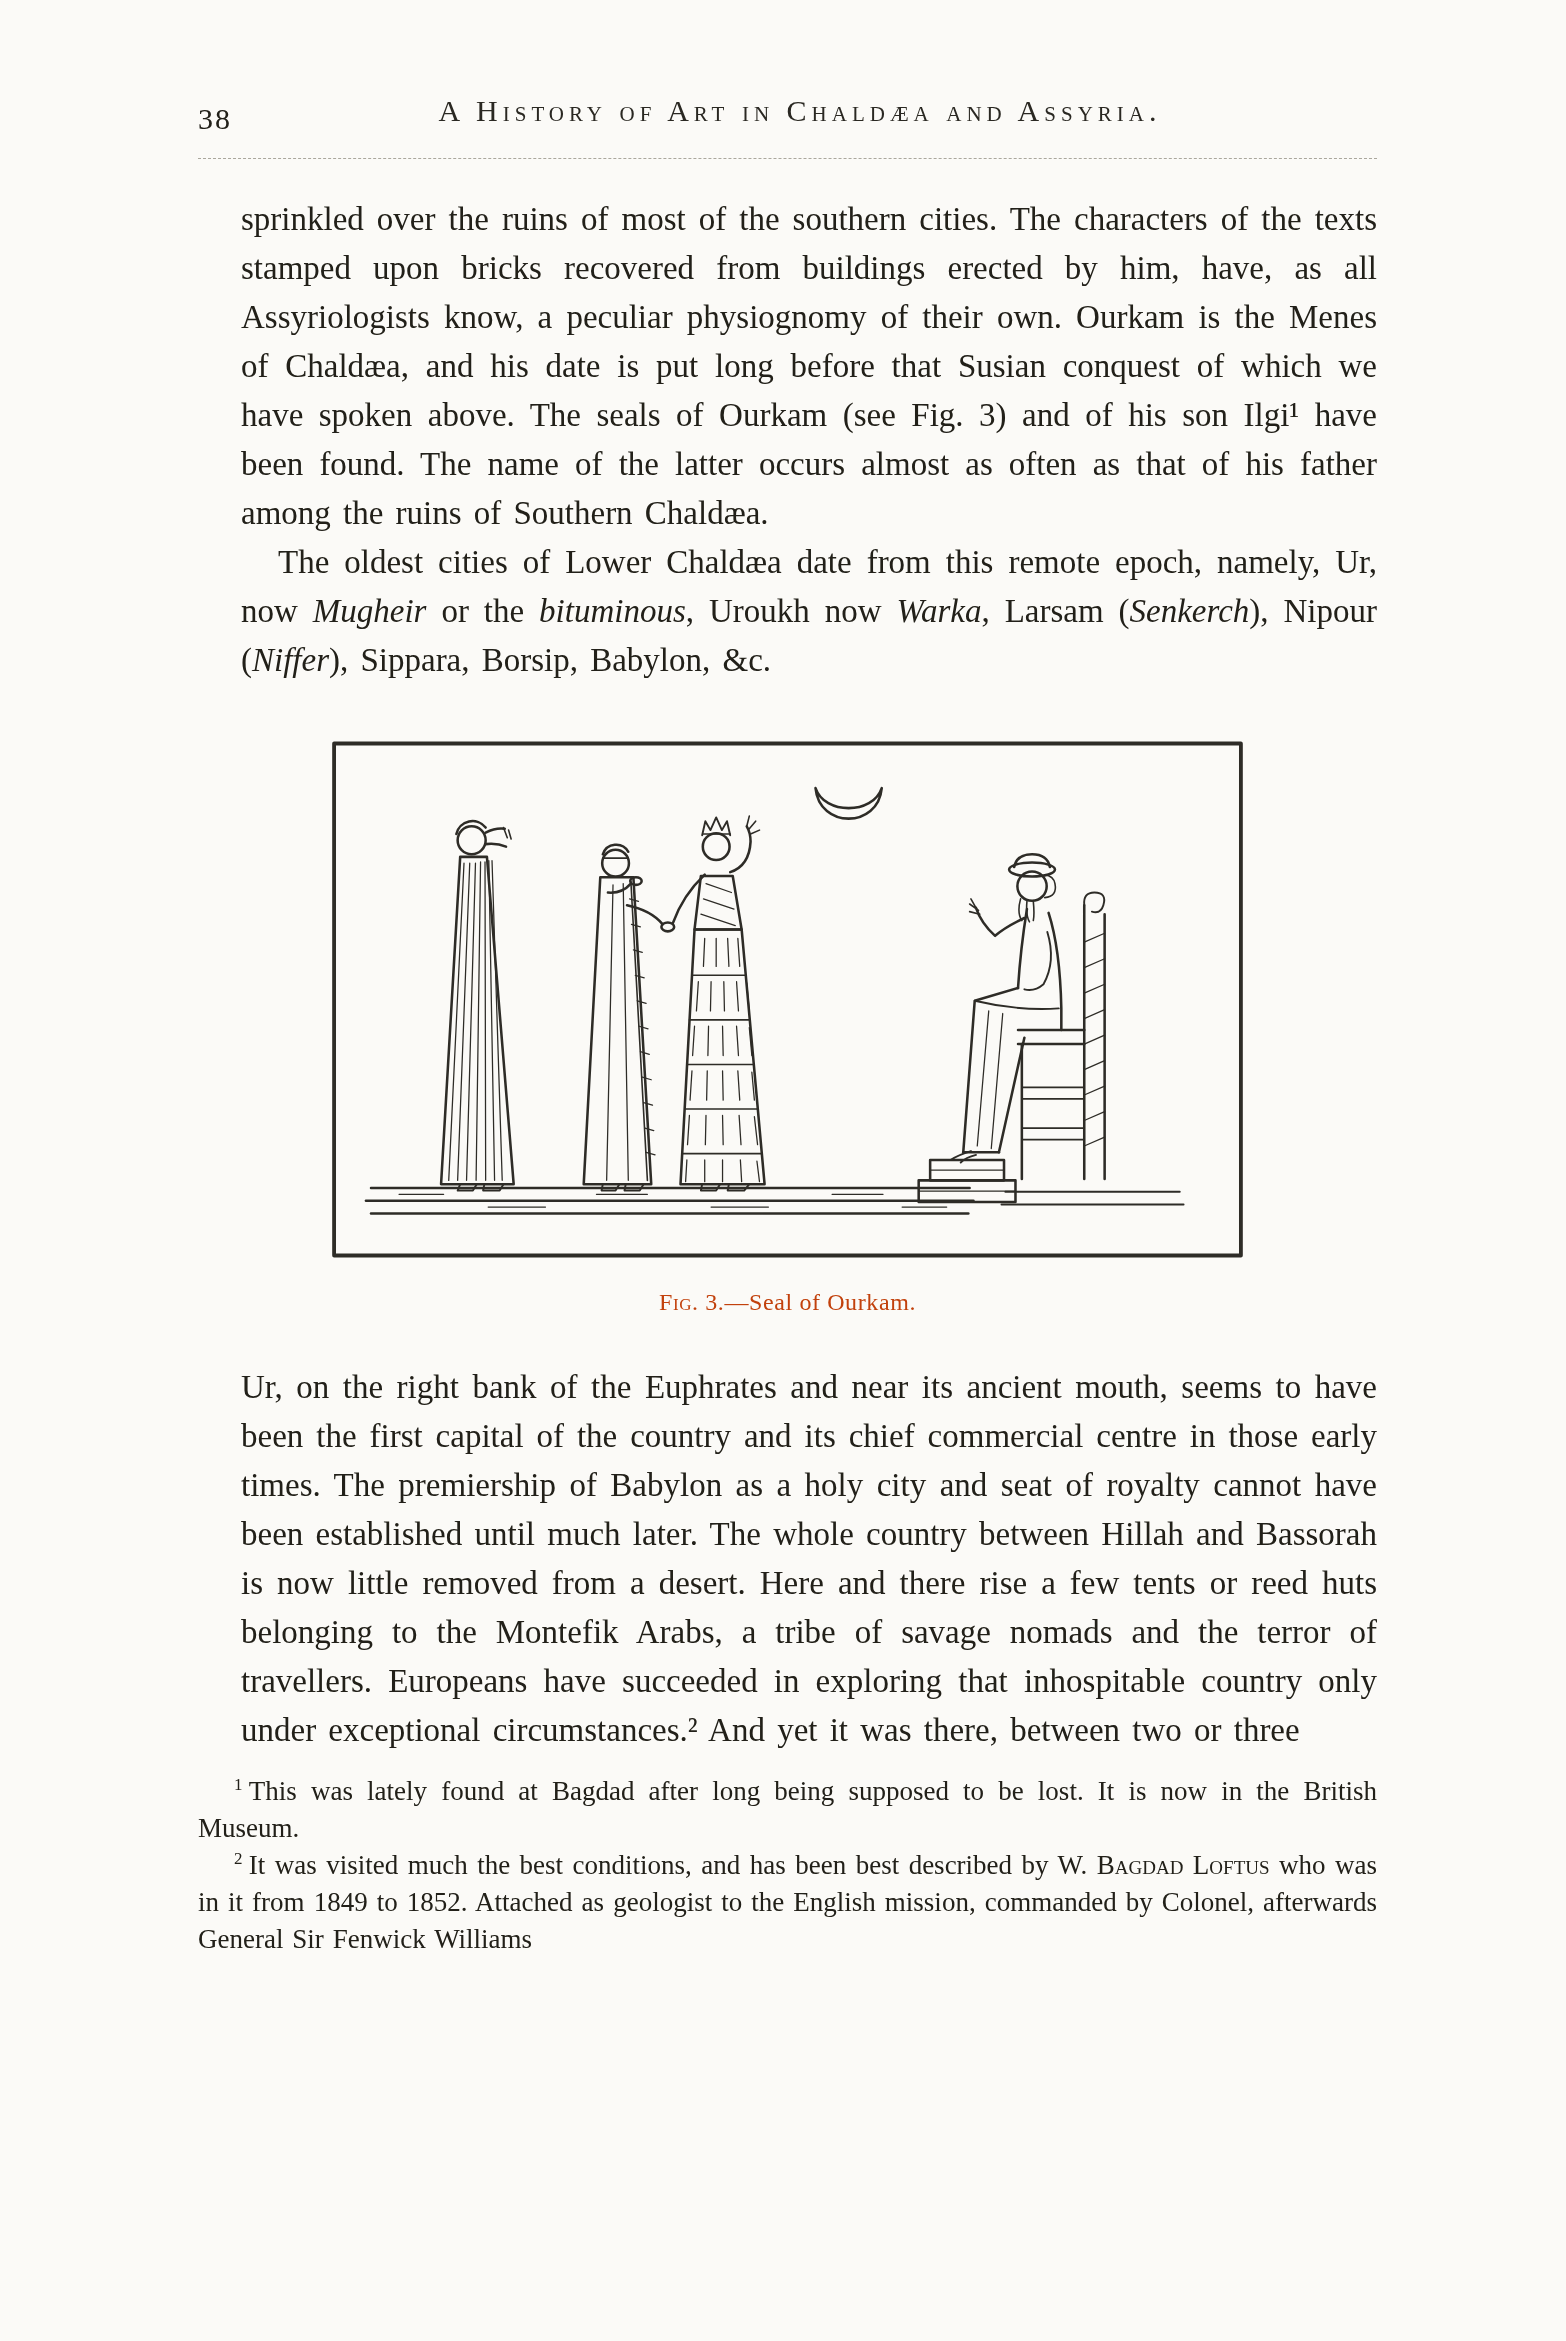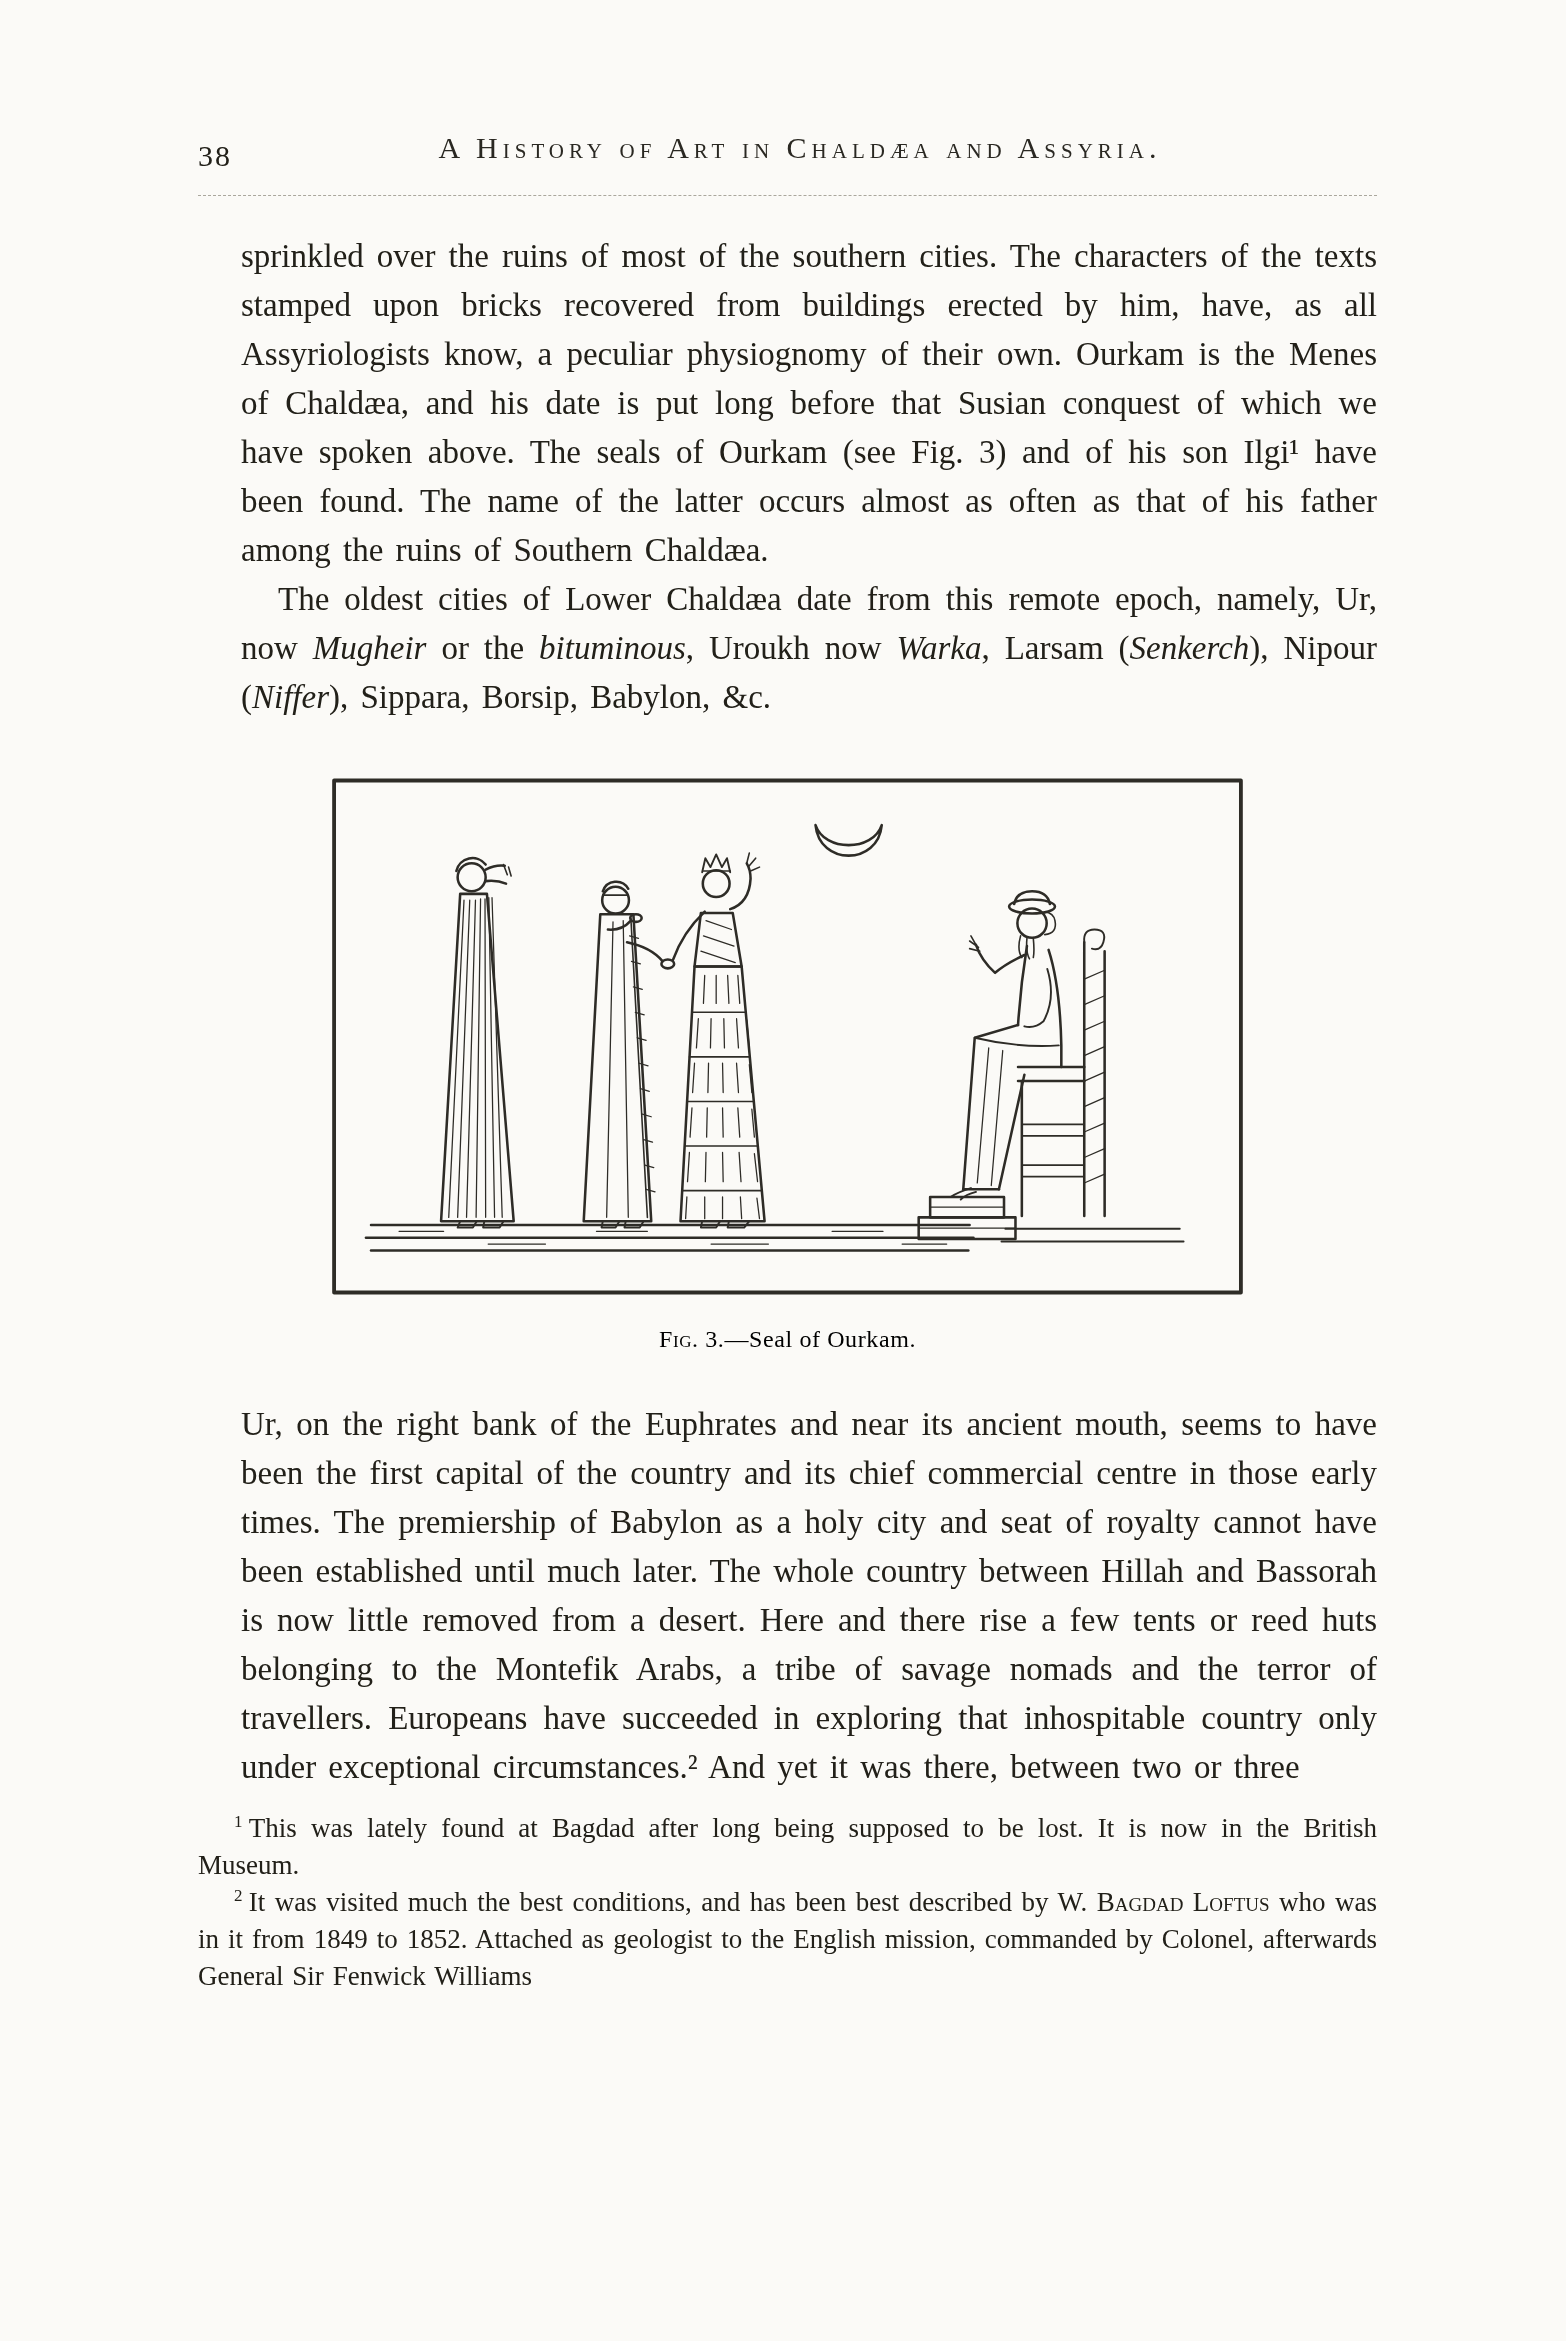--- a/index.html
+++ b/index.html
@@ -19,21 +19,20 @@
   .page-header { position: relative; height: 46px; }
   .page-number {
     position: absolute; left: 0; top: 7.6px;
     font-size: 30px; letter-spacing: 1.9px;
   }
   .running-title {
     font-size: 30px; font-weight: normal;
     font-variant: small-caps; letter-spacing: 5px;
     text-align: center; padding-left: 25px;
     color: #2a2822;
-    margin-top: 37px;
   }
   .header-rule {
     border: none;
     border-top: 1.9px dashed #aaa79d;
     margin-top: 18px;
   }
 
   
   main { margin-top: 36px; }
   .body-text {
@@ -49,21 +48,21 @@
   .sc { font-variant: small-caps; }
 
   
   figure { margin: 53px auto 0; width: 917px; text-align: center; }
   svg.engraving { display: block; width: 917px; height: 523px; }
   .caption {
     font-size: 24px;
     margin-top: 28px;
     text-align: center;
     letter-spacing: 0.6px;
-    color: #000000;
+    color: #c2410c;
   }
 
   
   .footnotes { margin-top: 18px; }
   .footnote {
     font-size: 27px;
     line-height: 37px;
     text-align: justify;
     text-indent: 36px;
     word-spacing: 0.08em;

